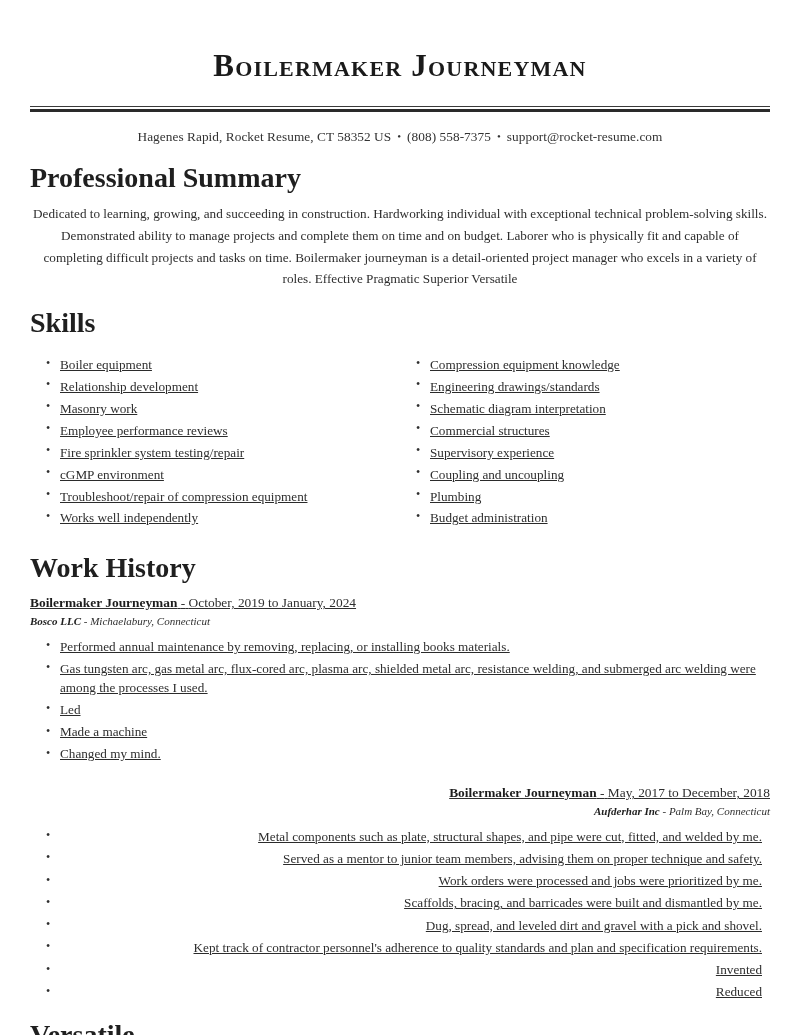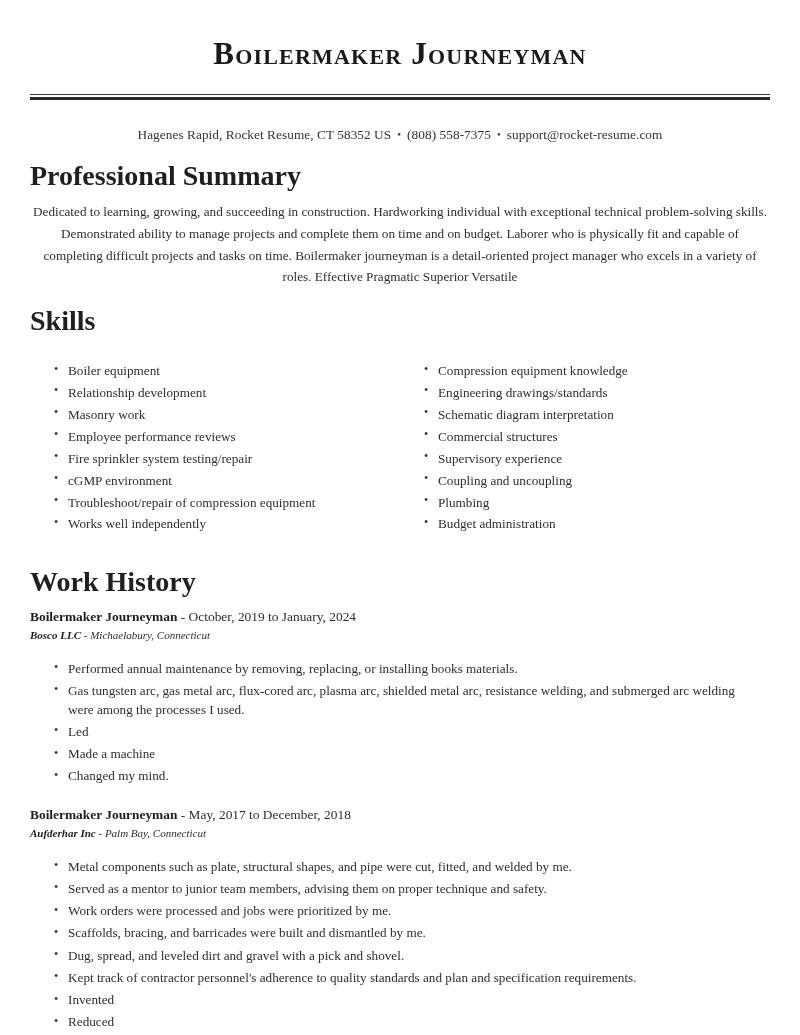--- a/index.html
+++ b/index.html
@@ -11,21 +11,21 @@
     width: 800px;
     height: 1035px;
     overflow: hidden;
     font-family: "Liberation Serif", "DejaVu Serif", serif;
     color: #2b2b2b;
   }
   .page {
     width: 800px;
     height: 1035px;
     box-sizing: border-box;
-    padding: 4px 30px;
+    padding: 16px 30px;
     position: relative;
   }
 
   
   .resume-title {
     text-align: center;
     font-size: 31px;
     font-weight: bold;
     font-variant: small-caps;
     letter-spacing: 1.2px;
@@ -38,21 +38,21 @@
   .rule {
     margin-top: 23px;
     border-top: 1.5px solid #3a3a3a;
     border-bottom: 3px solid #2a2a2a;
     height: 2px;
   }
   .contact-line {
     text-align: center;
     font-size: 13.3px;
     color: #333333;
-    margin-top: 27px;
+    margin-top: 17px;
     letter-spacing: 0.05px;
   }
   .contact-sep {
     padding: 0 6px;
     font-size: 11px;
     vertical-align: 1px;
   }
 
   
   .section { margin-top: 17px; }
@@ -71,48 +71,50 @@
     text-align: center;
   }
 
   
   .skills-columns {
     display: flex;
     gap: 0;
   }
   .skills-col { width: 50%; }
   ul.bullets {
-    margin: 16px;
+    margin: 8px;
     padding: 0;
     list-style: none;
+    text-decoration: underline;
   }
   ul.bullets li {
     position: relative;
     padding-left: 22px;
     font-size: 13.2px;
     line-height: 1.32;
     color: #2e2e2e;
     margin-bottom: 4.5px;
   }
   ul.bullets li::before {
     content: "\2022";
     position: absolute;
     left: 8px;
     top: -0.5px;
     font-size: 12px;
     color: #2e2e2e;
   }
 
   
   .job { margin-bottom: 2px; }
-  .job + .job { margin-top: 19px; }
+  .job + .job { margin-top: 19px; text-align: right; }
   .job-title-line {
     font-size: 13.4px;
     line-height: 1.5;
     color: #2e2e2e;
+    text-decoration: underline;
   }
   .job-title-line .role {
     font-weight: bold;
     color: #1d1d1d;
   }
   .job-org-line {
     font-size: 11px;
     line-height: 1.5;
     color: #2e2e2e;
     margin-bottom: 8px;

